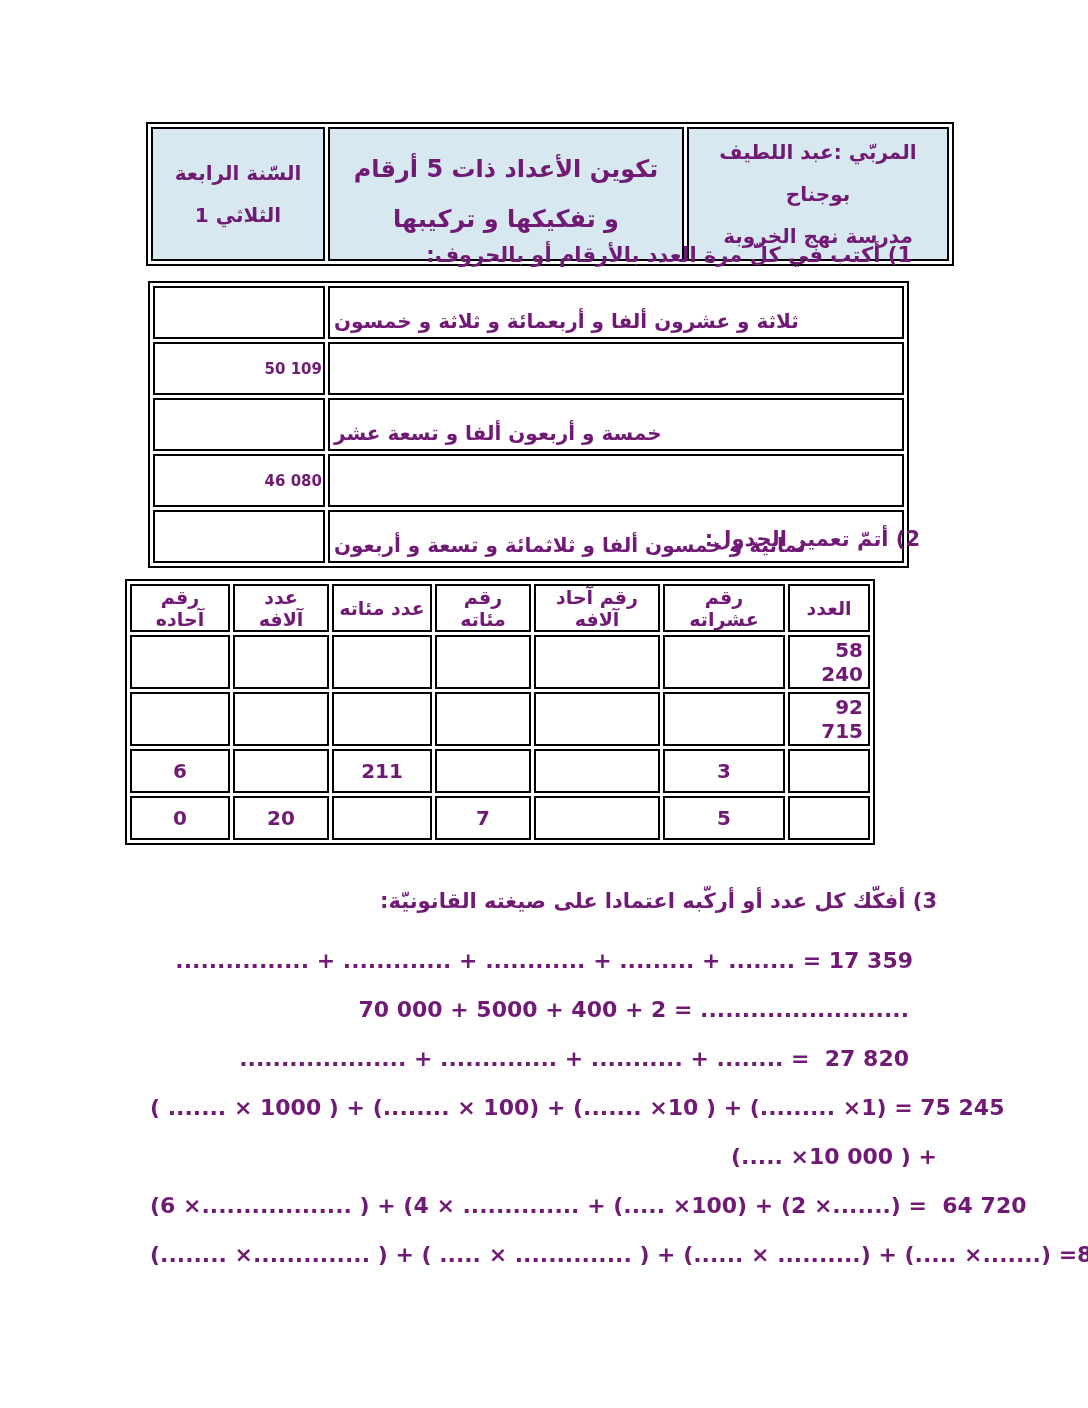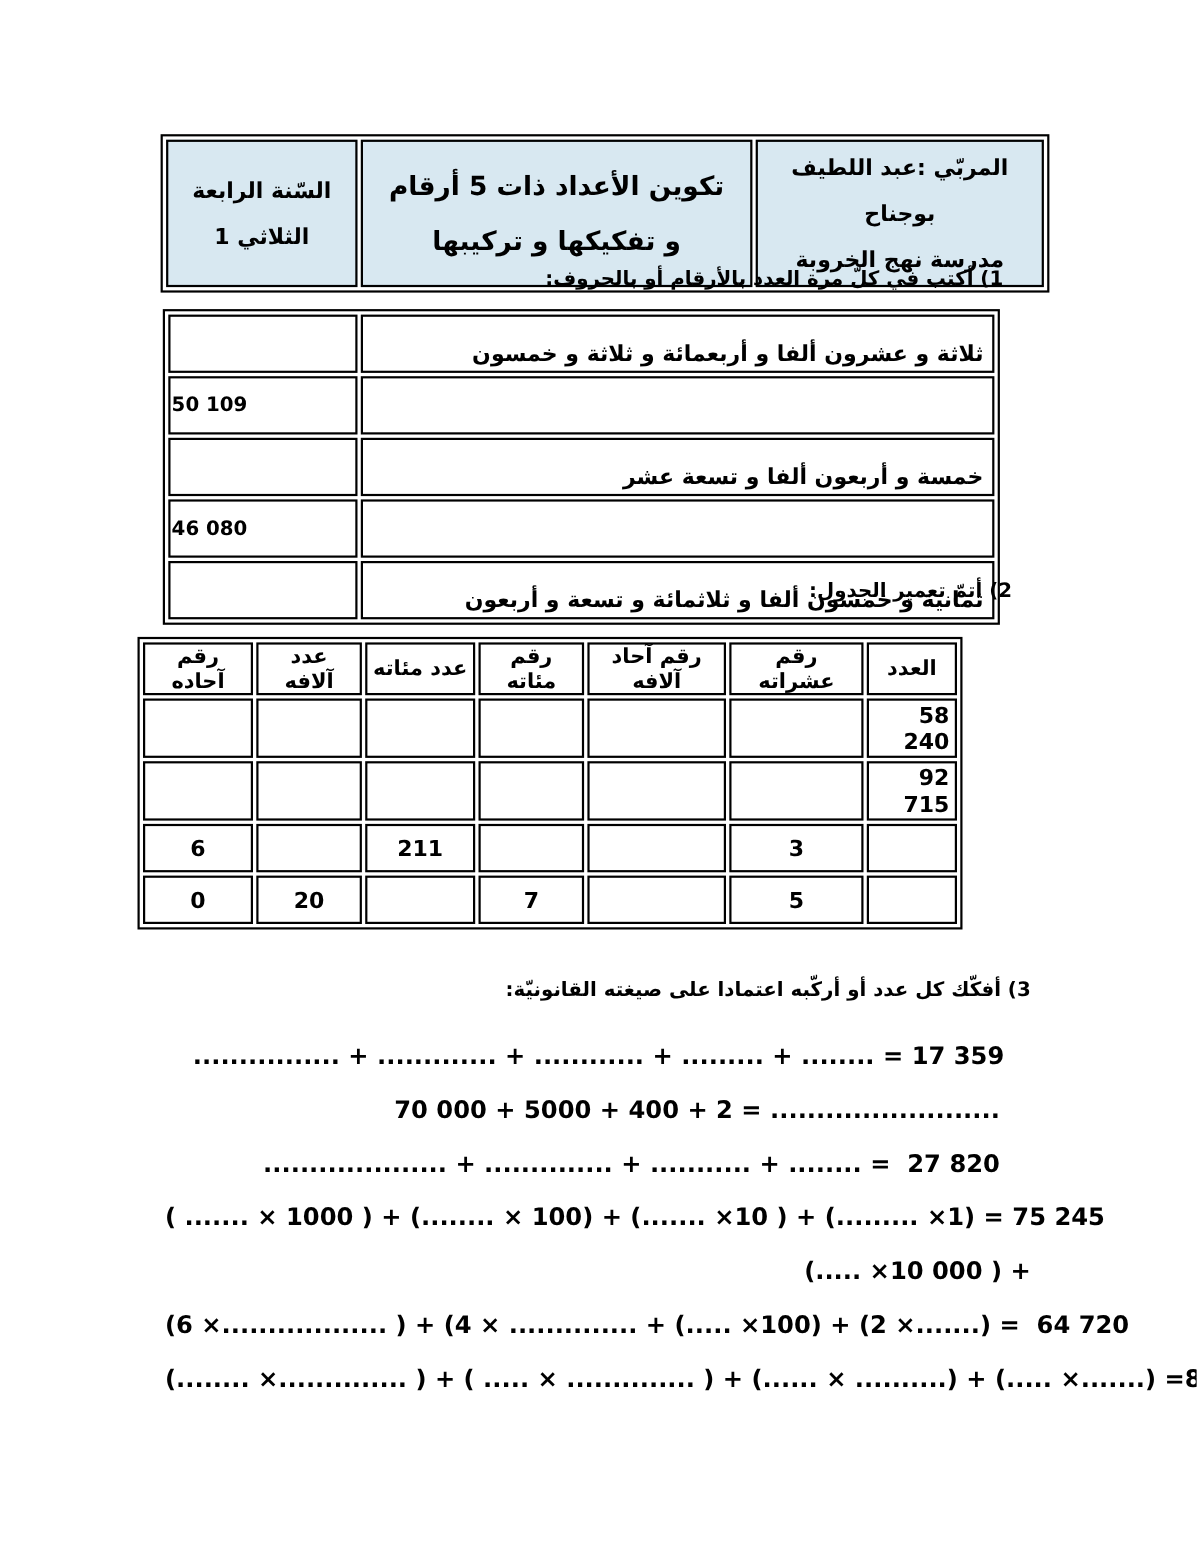--- a/index.html
+++ b/index.html
@@ -1,18 +1,18 @@
 <!DOCTYPE html>
 <html lang="ar"><head>
 <meta charset="utf-8">
 <style>
   html,body { margin:0; padding:0; background:#ffffff; }
   .page {
     position:relative; width:1088px; height:1408px; background:#ffffff;
-    font-family:"DejaVu Sans", sans-serif; font-weight:bold; color:#000000;
+    font-family:"DejaVu Sans", sans-serif; font-weight:bold; color:#701a75;
     overflow:hidden;
   }
 
   
   .header-table {
     position:absolute; left:146px; top:122px;
     border-collapse:separate; border-spacing:3px;
     border:2px solid #000; background:#fff;
   }
   .header-table td {
@@ -21,35 +21,35 @@
     height:96px; padding:2px 10px; font-size:20px; direction:rtl;
   }
   .header-table td.title-cell { font-size:24px;margin-left:40px; }
   .header-table .cell-line { display:block; line-height:2.1; }
   .col-teacher { width:238px; }
   .col-title   { width:332px; }
   .col-class   { width:150px; }
 
   
   .sec-heading {
-    position:absolute; direction:rtl; font-size:18px; white-space:nowrap;
+    position:absolute; direction:rtl; font-size:21px; white-space:nowrap;
   }
   .s1-heading { top:243px; right:176px; }
   .s2-heading { top:527px; right:168px; }
   .s3-heading { top:889px; right:151px; }
 
   
   .t1 {
     position:absolute; left:148px; top:281px;
     border-collapse:separate; border-spacing:3px;
     border:2px solid #000; background:#fff;
   }
   .t1 td { border:2px solid #000; height:33px; }
-  .t1 .words-cell { width:560px; direction:rtl; text-align:right; padding:16px 8px 0 4px; font-size:20px; }
-  .t1 .number-cell { width:166px; direction:ltr; text-align:left; font-size:18px; }
+  .t1 .words-cell { width:560px; direction:rtl; text-align:left; padding:16px 8px 0 4px; font-size:20px; }
+  .t1 .number-cell { width:166px; direction:ltr; text-align:right; font-size:15px; }
 
   
   .t2 {
     position:absolute; left:125px; top:579px; direction:rtl;
     border-collapse:separate; border-spacing:3px;
     border:2px solid #000; background:#fff;
   }
   .t2 th, .t2 td { border:2px solid #000; text-align:center; vertical-align:middle; }
   .t2 th { height:37px; font-size:19px; padding:0 4px; }
   .t2 td { height:38px; font-size:20px; }

